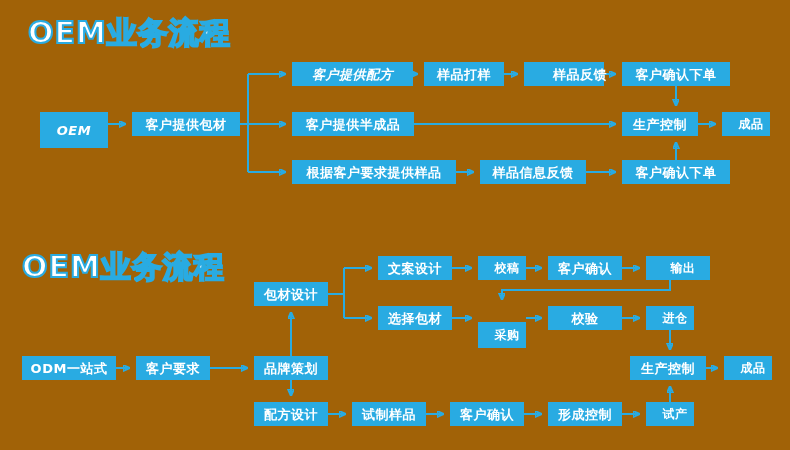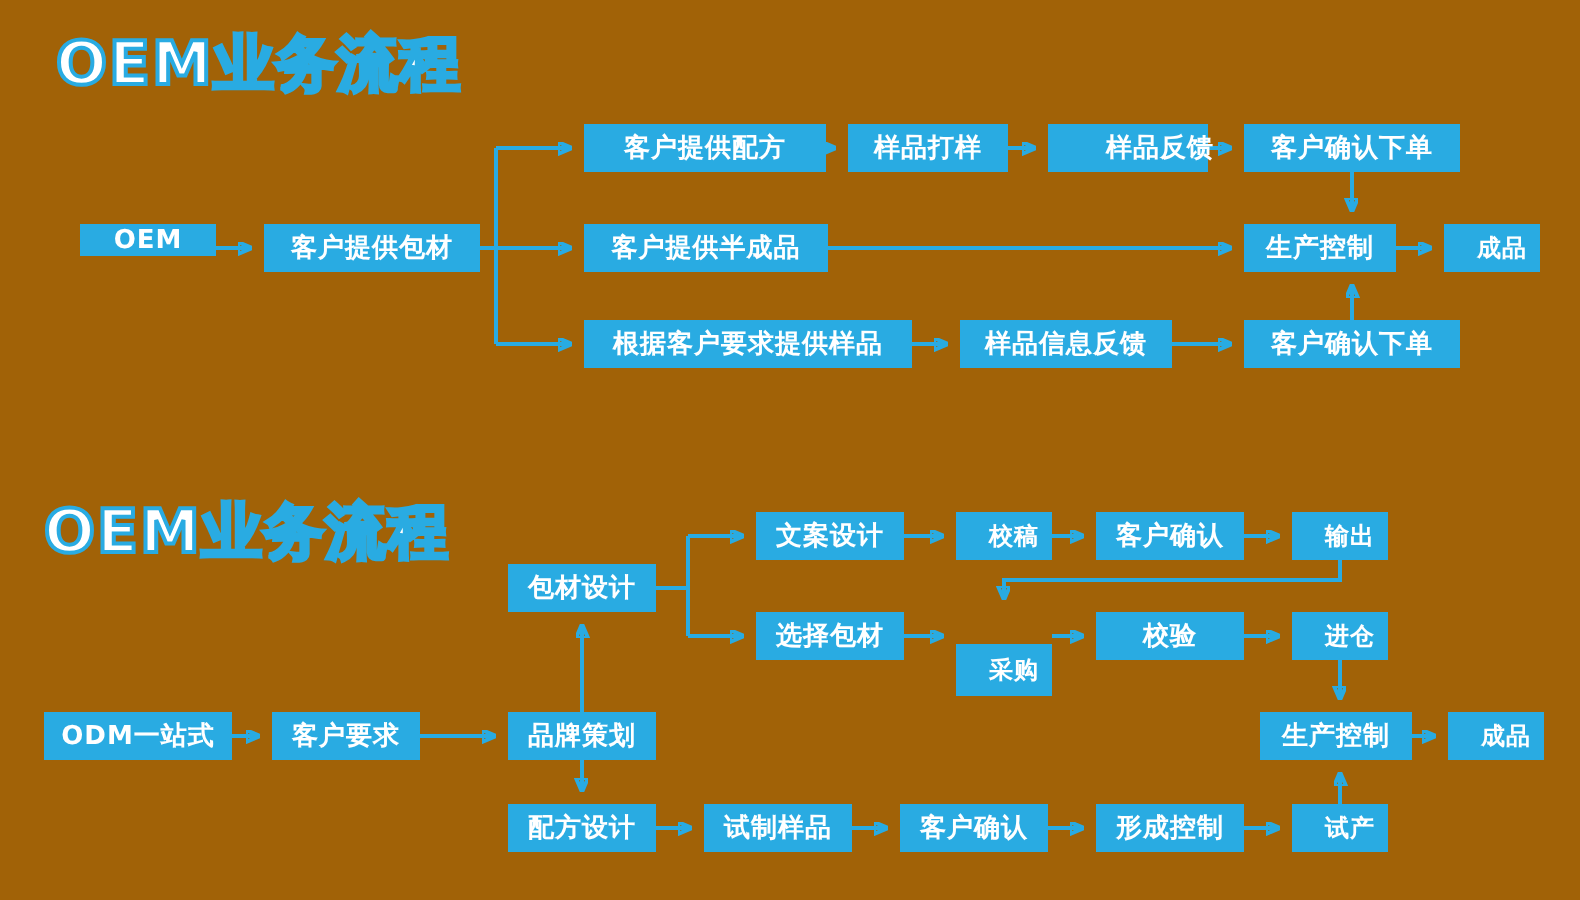--- a/index.html
+++ b/index.html
@@ -115,40 +115,40 @@
     <line x1="328" y1="414" x2="345" y2="414" marker-end="url(#ah)"></line>
     <line x1="426" y1="414" x2="443" y2="414" marker-end="url(#ah)"></line>
     <line x1="524" y1="414" x2="541" y2="414" marker-end="url(#ah)"></line>
     <line x1="622" y1="414" x2="639" y2="414" marker-end="url(#ah)"></line>
   </svg>
 
   <div class="title" style="left:28px;top:18px;">OEM业务流程</div>
   <div class="title" style="left:22px;top:252px;">OEM业务流程</div>
 
   <div id="nodes">
-      <div class="node" style="left: 40px; top: 112px; width: 68px; height: 16px;">OEM</div>
+      <div class="node" style="left: 40px; top: 112px; width: 68px; height: 36px; font-style: italic;">OEM</div>
       <div class="node" style="left: 132px; top: 112px; width: 108px; height: 24px;">客户提供包材</div>
-      <div class="node" style="left: 292px; top: 62px; width: 121px; height: 24px;">客户提供配方</div>
+      <div class="node" style="left: 292px; top: 62px; width: 121px; height: 24px; font-style: italic;">客户提供配方</div>
       <div class="node" style="left: 424px; top: 62px; width: 80px; height: 24px;">样品打样</div>
       <div class="node" style="left: 524px; top: 62px; width: 80px; height: 24px; padding-left: 32px;">样品反馈</div>
       <div class="node" style="left: 622px; top: 62px; width: 108px; height: 24px;">客户确认下单</div>
       <div class="node" style="left: 292px; top: 112px; width: 122px; height: 24px;">客户提供半成品</div>
       <div class="node" style="left: 622px; top: 112px; width: 76px; height: 24px;">生产控制</div>
       <div class="node small" style="left: 722px; top: 112px; width: 48px; height: 24px;">成品</div>
       <div class="node" style="left: 292px; top: 160px; width: 164px; height: 24px;">根据客户要求提供样品</div>
       <div class="node" style="left: 480px; top: 160px; width: 106px; height: 24px;">样品信息反馈</div>
       <div class="node" style="left: 622px; top: 160px; width: 108px; height: 24px;">客户确认下单</div>
       <div class="node" style="left: 22px; top: 356px; width: 94px; height: 24px;">ODM一站式</div>
       <div class="node" style="left: 136px; top: 356px; width: 74px; height: 24px;">客户要求</div>
       <div class="node" style="left: 254px; top: 356px; width: 74px; height: 24px;">品牌策划</div>
       <div class="node" style="left: 254px; top: 282px; width: 74px; height: 24px;">包材设计</div>
       <div class="node" style="left: 378px; top: 256px; width: 74px; height: 24px;">文案设计</div>
       <div class="node small" style="left: 478px; top: 256px; width: 48px; height: 24px;">校稿</div>
       <div class="node" style="left: 548px; top: 256px; width: 74px; height: 24px;">客户确认</div>
-      <div class="node small" style="left: 646px; top: 256px; width: 48px; height: 24px;">输出</div>
+      <div class="node small" style="left: 646px; top: 256px; width: 64px; height: 24px;">输出</div>
       <div class="node" style="left: 378px; top: 306px; width: 74px; height: 24px;">选择包材</div>
       <div class="node small" style="left: 478px; top: 322px; width: 48px; height: 26px;">采购</div>
       <div class="node" style="left: 548px; top: 306px; width: 74px; height: 24px;">校验</div>
       <div class="node small" style="left: 646px; top: 306px; width: 48px; height: 24px;">进仓</div>
       <div class="node" style="left: 630px; top: 356px; width: 76px; height: 24px;">生产控制</div>
       <div class="node small" style="left: 724px; top: 356px; width: 48px; height: 24px;">成品</div>
       <div class="node" style="left: 254px; top: 402px; width: 74px; height: 24px;">配方设计</div>
       <div class="node" style="left: 352px; top: 402px; width: 74px; height: 24px;">试制样品</div>
       <div class="node" style="left: 450px; top: 402px; width: 74px; height: 24px;">客户确认</div>
       <div class="node" style="left: 548px; top: 402px; width: 74px; height: 24px;">形成控制</div>

